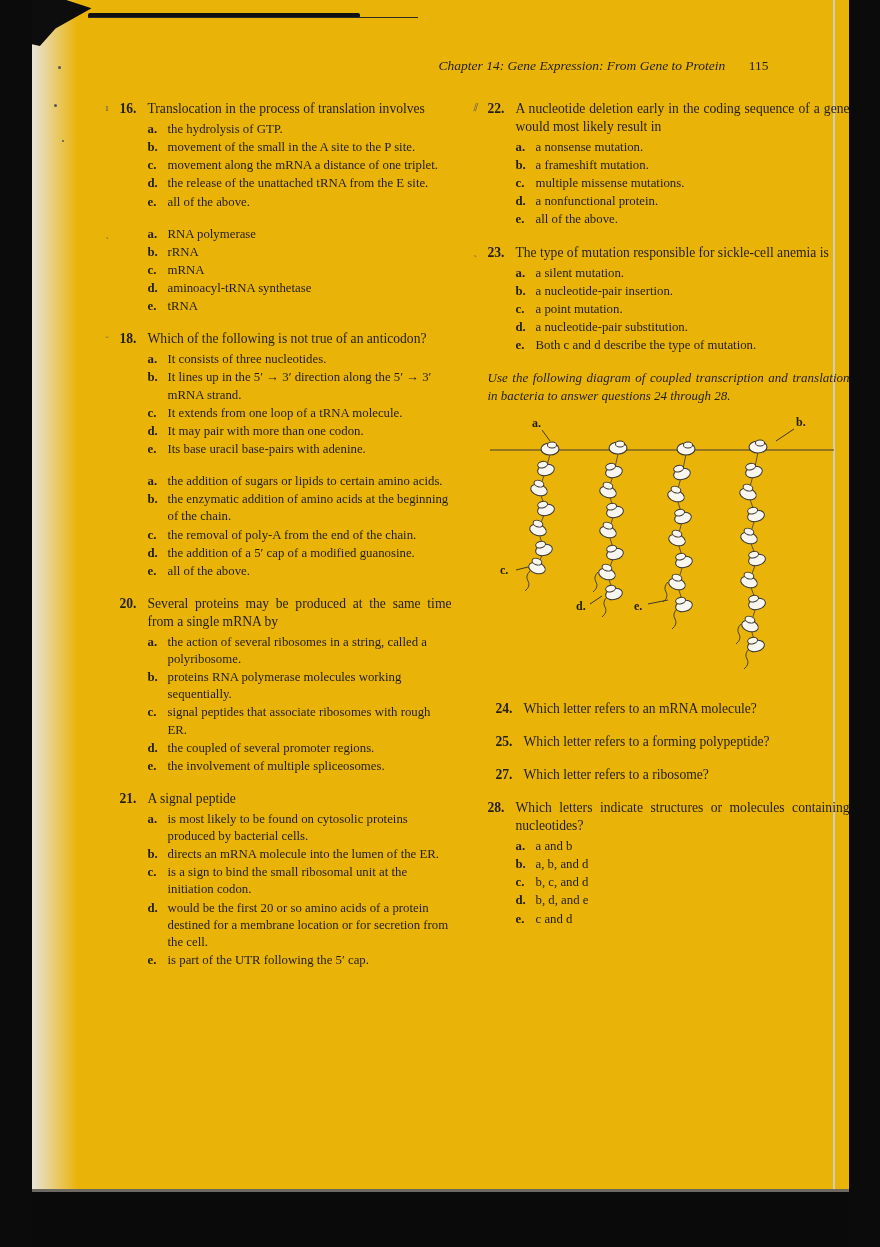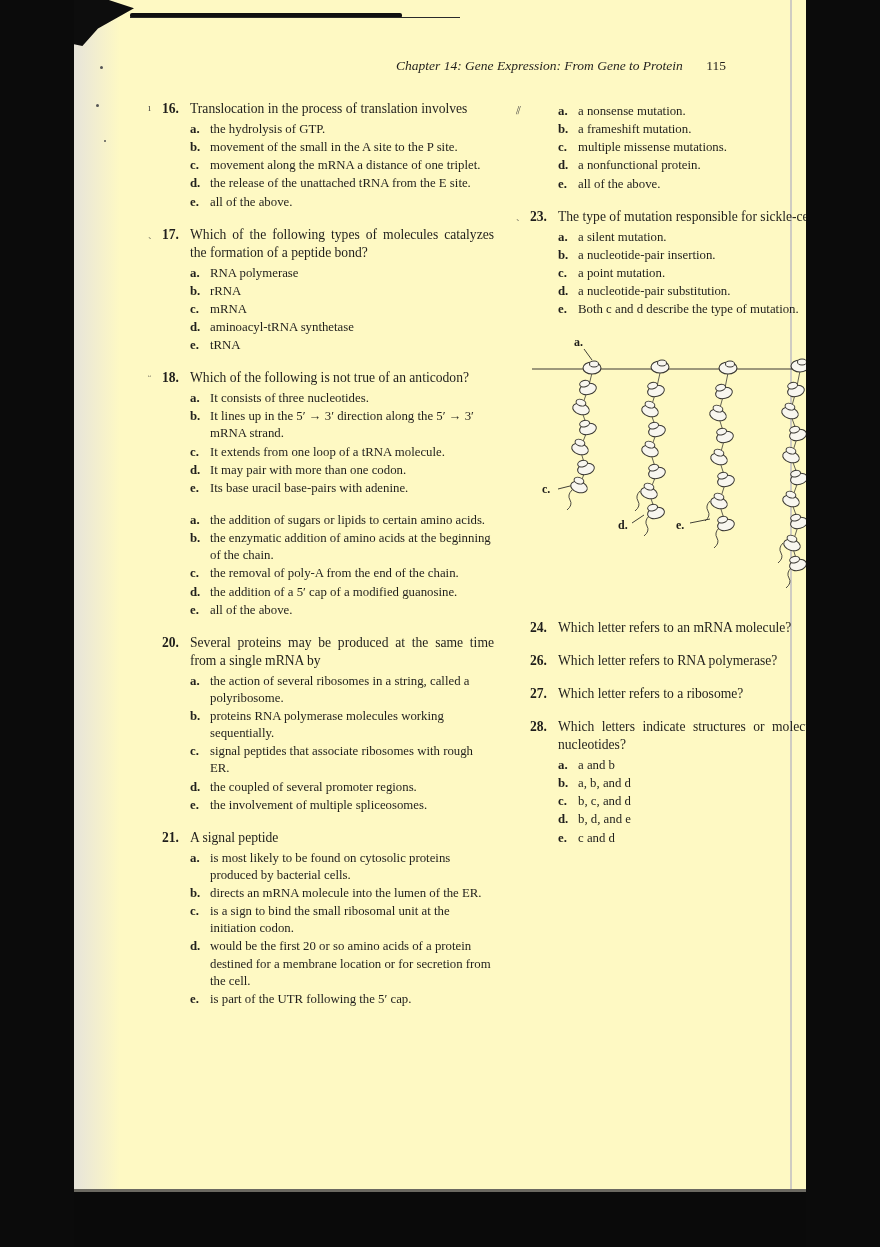--- a/index.html
+++ b/index.html
@@ -1,16 +1,16 @@
 <!DOCTYPE html>
 <html><head>
 <meta charset="utf-8">
 <style>
   html,body{margin:0;padding:0;background:#0b0b0b;}
-  .page{position:relative;width:732px;height:1247px;margin:0 auto;background:#fef9c3;
+  .page{position:relative;width:817px;height:1247px;margin:0 auto;background:#eab308;
         font-family:"Liberation Serif", serif;color:#201f1c;overflow:hidden;}
   .page::before{content:"";position:absolute;left:0;top:0;bottom:0;width:46px;
         background:linear-gradient(90deg,#e7e4da, rgba(248,246,239,0));pointer-events:none;}
   .right-edge{position:absolute;right:14px;top:0;bottom:56px;width:2px;background:#cfccc2;}
   
   .top-streak{position:absolute;top:13px;left:56px;width:272px;height:5px;background:#101010;border-radius:2px;}
   .top-streak::after{content:"";position:absolute;left:0;top:4px;width:330px;height:1px;background:#2a2a2a;}
   .corner-blob{position:absolute;top:0;left:0;width:60px;height:46px;background:#0d0d0d;
         clip-path:polygon(0 0,58% 0,100% 18%,40% 62%,14% 100%,0 96%);}
   .speck{position:absolute;width:3px;height:3px;background:#555;border-radius:50%;}
@@ -31,21 +31,21 @@
   .q-num{flex:0 0 28px;font-weight:bold;}
   .q-stem{flex:1;text-align:justify;}
   .choices{margin:3px 0 0 28px;}
   .choice{display:flex;font-size:12.8px;line-height:1.34;margin-bottom:1px;}
   .c-letter{flex:0 0 20px;font-weight:bold;}
   .c-text{flex:1;}
 
   .instruction{font-size:13px;font-style:italic;text-align:justify;line-height:1.35;margin:2px 0 10px 0;}
   .diagram-wrap{margin:4px 0 14px 2px;}
   .diagram-wrap svg text{font-family:"Liberation Serif", serif;font-size:12px;font-weight:bold;fill:#1d1c19;}
-  .q-short .q-head{margin-bottom:0;}
+  .q-short .q-head{margin-bottom:0;margin-left:8px;}
 </style>
 </head>
 <body>
 
 <div class="page">
 
   <div class="corner-blob"></div>
   <div class="top-streak"></div>
   <div class="speck" style="left:26px;top:66px;"></div>
   <div class="speck" style="left:22px;top:104px;"></div>
@@ -83,24 +83,20 @@
               <span class="c-text">the release of the unattached tRNA from the E site.</span>
             </div>
             <div class="choice">
               <span class="c-letter">e.</span>
               <span class="c-text">all of the above.</span>
             </div>
           </div>
         </div>
         <div class="question">
           <span class="premark">ˏ</span>
-          <div class="q-head">
-            <span class="q-num">17.</span>
-            <span class="q-stem">Which of the following types of molecules catalyzes the formation of a peptide bond?</span>
-          </div>
           <div class="choices">
             <div class="choice">
               <span class="c-letter">a.</span>
               <span class="c-text">RNA polymerase</span>
             </div>
             <div class="choice">
               <span class="c-letter">b.</span>
               <span class="c-text">rRNA</span>
             </div>
             <div class="choice">
@@ -225,20 +221,24 @@
               <span class="c-text">is part of the UTR following the 5′ cap.</span>
             </div>
           </div>
         </div>
       </div>
 
     <div class="col-right">
       <div id="right-top">
           <div class="question">
             <span class="premark">⫽</span>
+            <div class="q-head">
+              <span class="q-num">22.</span>
+              <span class="q-stem">A nucleotide deletion early in the coding sequence of a gene would most likely result in</span>
+            </div>
             <div class="choices">
               <div class="choice">
                 <span class="c-letter">a.</span>
                 <span class="c-text">a nonsense mutation.</span>
               </div>
               <div class="choice">
                 <span class="c-letter">b.</span>
                 <span class="c-text">a frameshift mutation.</span>
               </div>
               <div class="choice">
@@ -279,20 +279,21 @@
                 <span class="c-text">a nucleotide-pair substitution.</span>
               </div>
               <div class="choice">
                 <span class="c-letter">e.</span>
                 <span class="c-text">Both c and d describe the type of mutation.</span>
               </div>
             </div>
           </div>
         </div>
 
+      <p class="instruction">Use the following diagram of coupled transcription and translation in bacteria to answer questions 24 through 28.</p>
 
       <div class="diagram-wrap">
         <svg id="diagram-svg" width="344" height="268" viewBox="0 0 344 268">
 
           <line x1="0" y1="36" x2="344" y2="36" stroke="#3c3a35" stroke-width="1.1"></line>
 
           <line x1="52" y1="16" x2="60" y2="27" stroke="#2c2b27" stroke-width="0.9"></line>
           <line x1="304" y1="15" x2="286" y2="27" stroke="#2c2b27" stroke-width="0.9"></line>
           <line x1="26" y1="156" x2="42" y2="152" stroke="#2c2b27" stroke-width="0.9"></line>
           <line x1="100" y1="190" x2="112" y2="182" stroke="#2c2b27" stroke-width="0.9"></line>
@@ -453,22 +454,22 @@
 
       <div id="right-bottom">
           <div class="question q-short">
             <div class="q-head">
               <span class="q-num">24.</span>
               <span class="q-stem">Which letter refers to an mRNA molecule?</span>
             </div>
           </div>
           <div class="question q-short">
             <div class="q-head">
-              <span class="q-num">26.</span>
-              <span class="q-stem">Which letter refers to RNA polymerase?</span>
+              <span class="q-num">25.</span>
+              <span class="q-stem">Which letter refers to a forming polypeptide?</span>
             </div>
           </div>
           <div class="question q-short">
             <div class="q-head">
               <span class="q-num">27.</span>
               <span class="q-stem">Which letter refers to a ribosome?</span>
             </div>
           </div>
           <div class="question">
             <div class="q-head">

